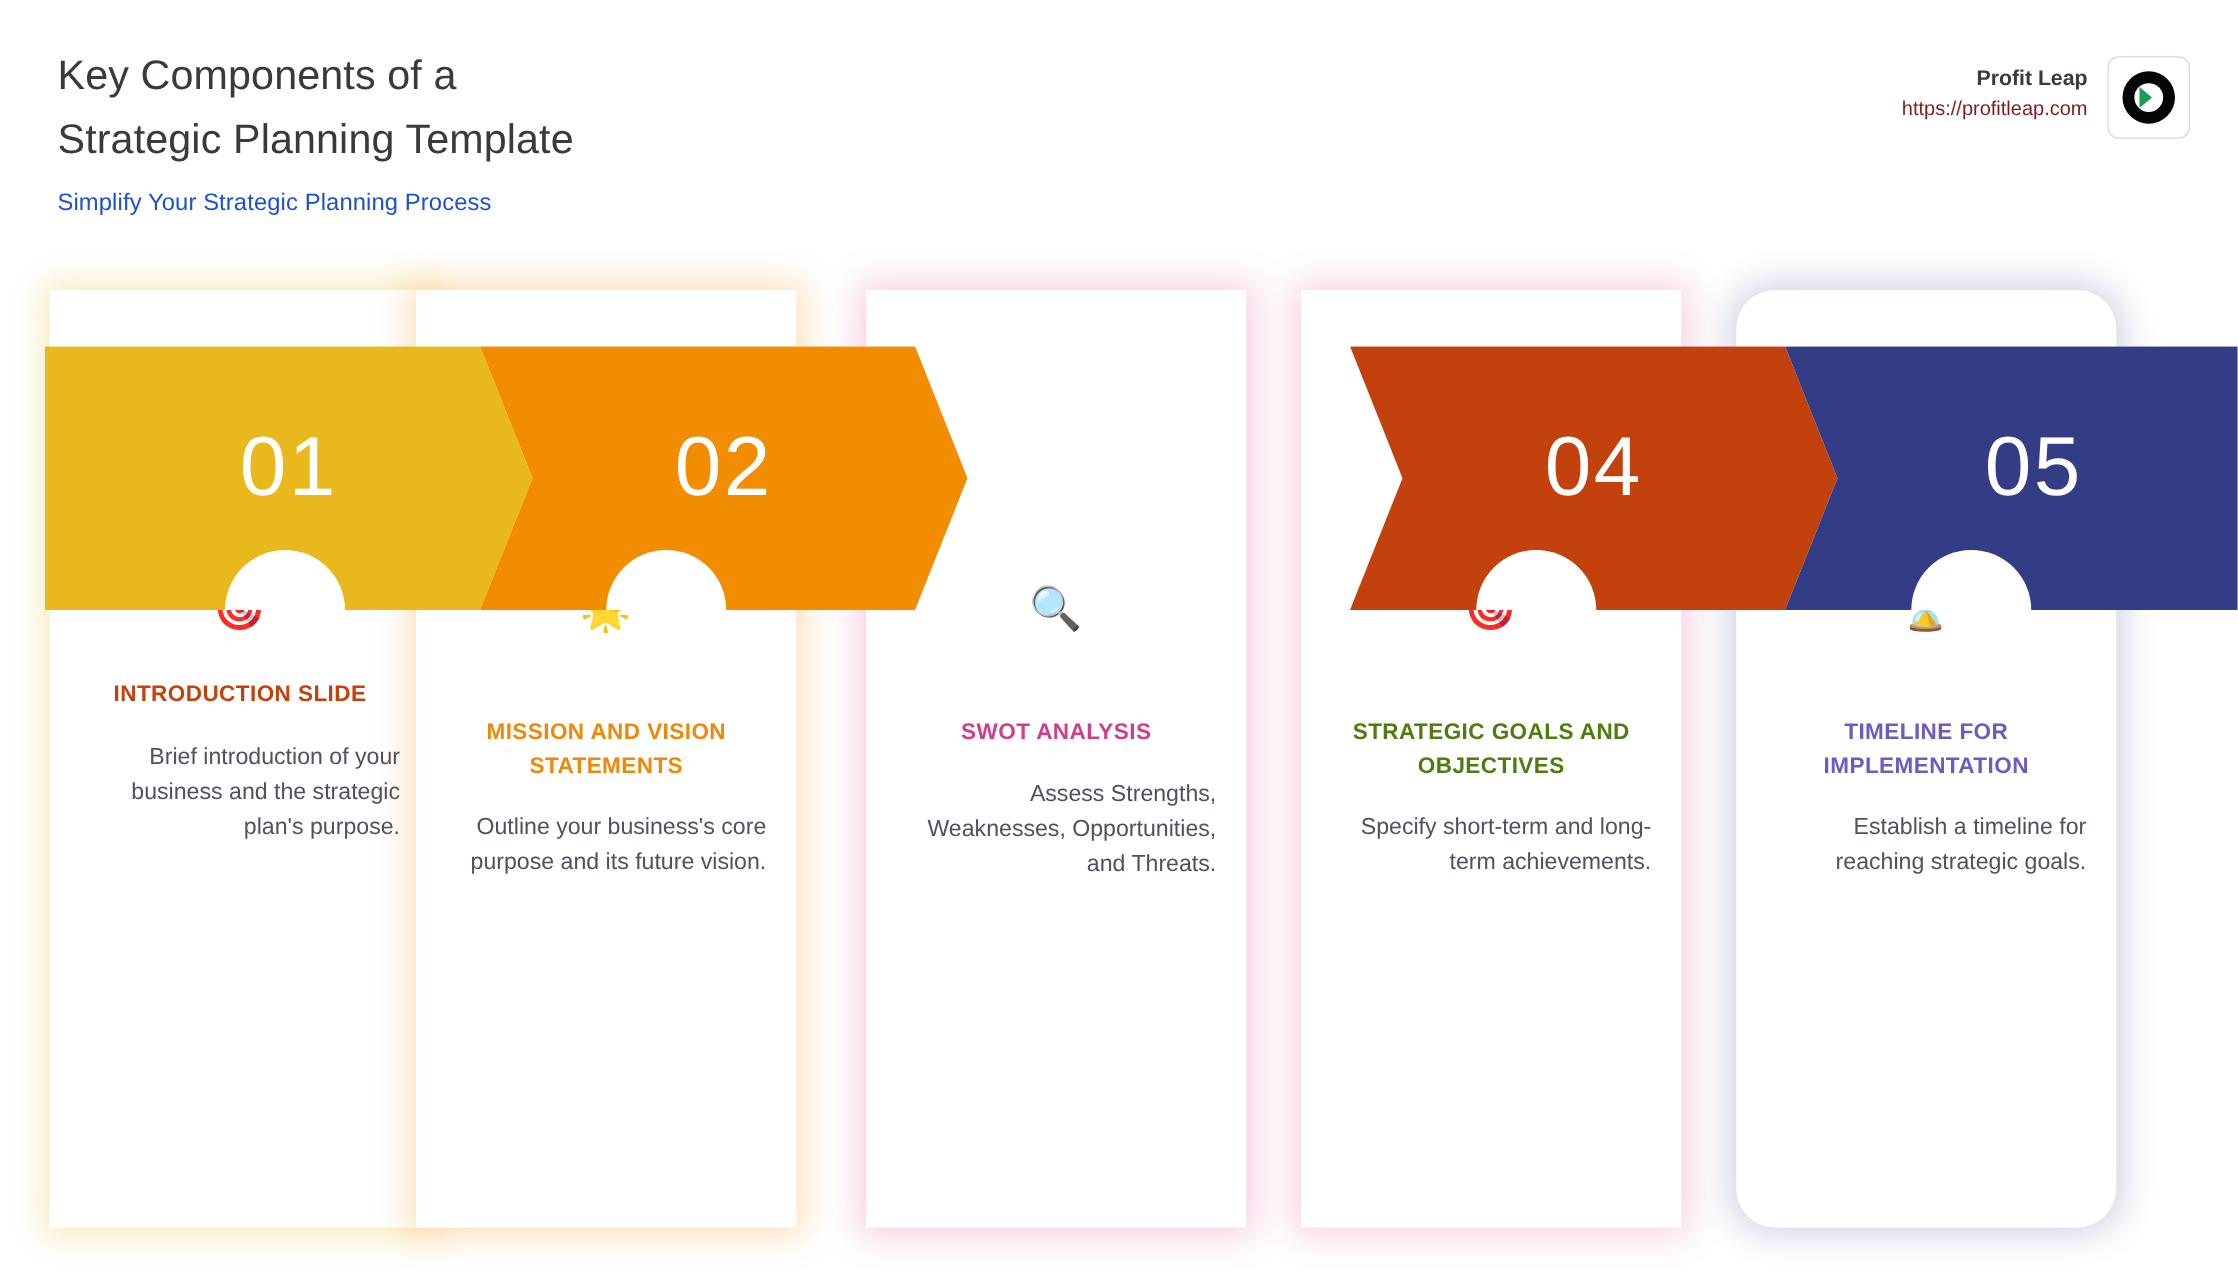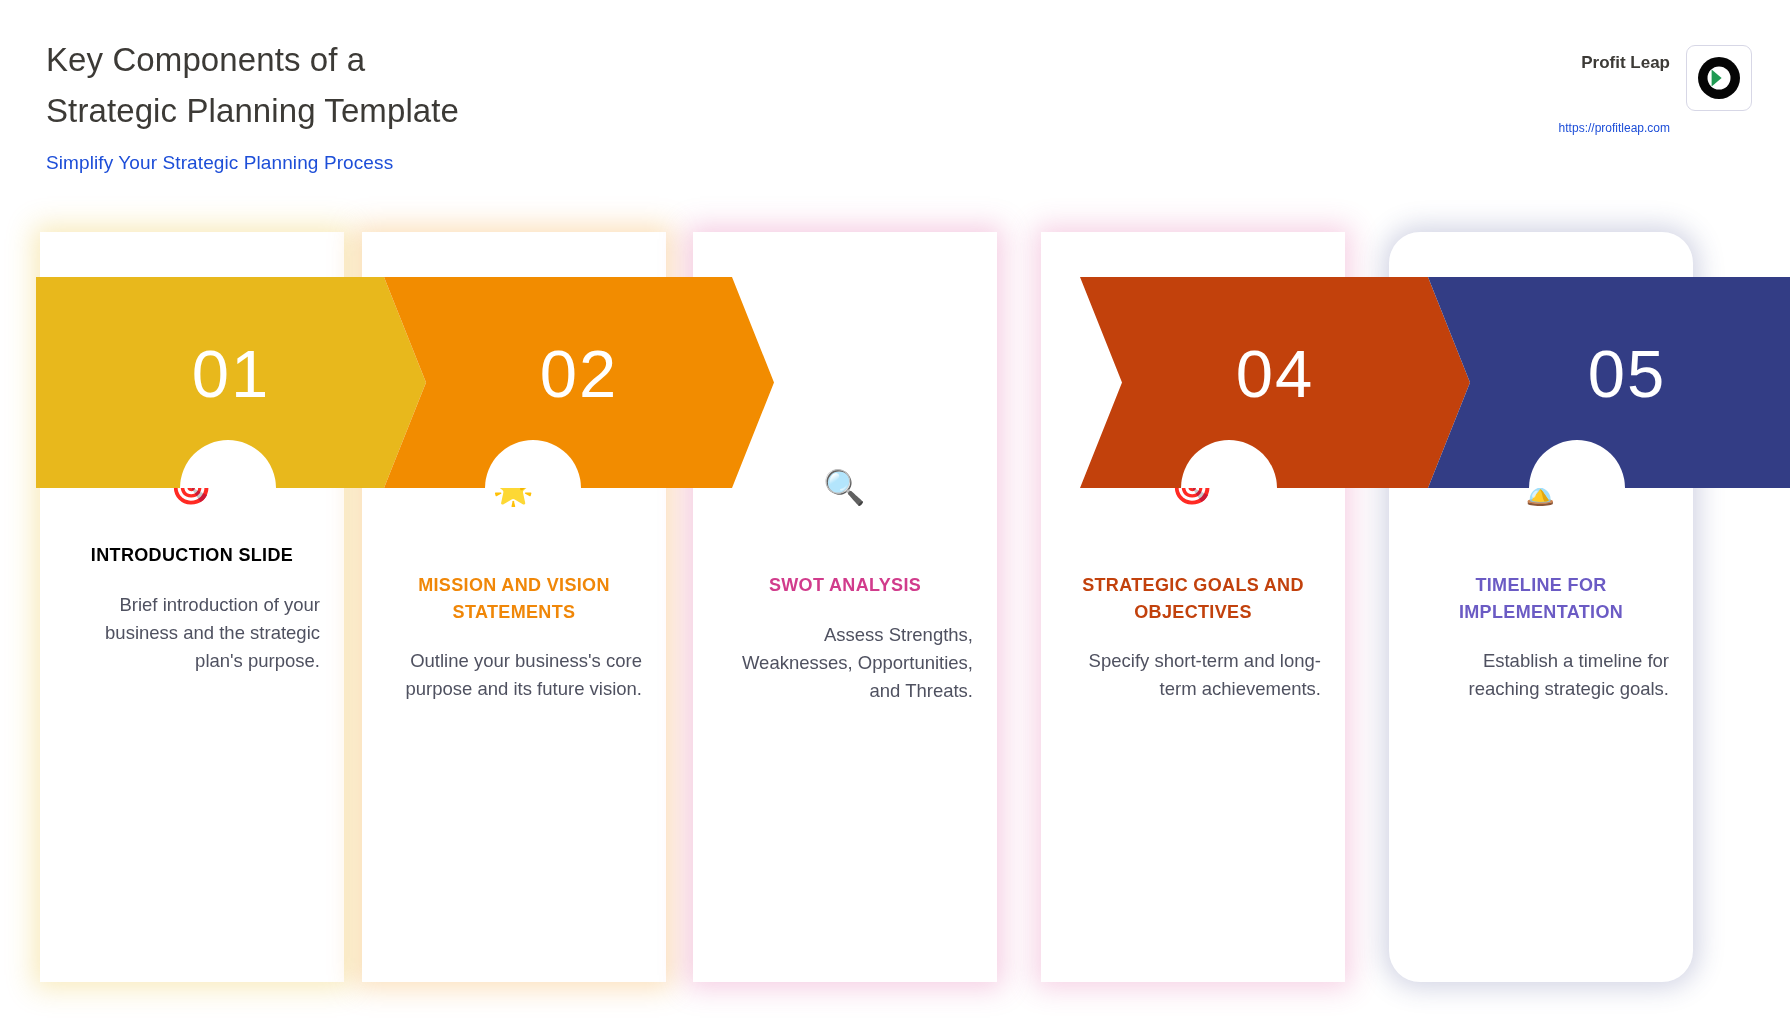--- a/index.html
+++ b/index.html
@@ -60,26 +60,25 @@
     padding-top: 6px;
   }
   .brand-name {
     font-size: 17px;
     font-weight: 700;
     color: #3c3a36;
     line-height: 1.45;
     white-space: nowrap;
   }
   .brand-url {
-    font-size: 12px;
-    font-weight: 400;
-    color: #1d4ed8;
+    font-size: 16px;
+    font-weight: 400;
+    color: #7f1d1d;
     line-height: 1.45;
     white-space: nowrap;
-    margin-top: 44px;
   }
   .brand-logo {
     width: 64px;
     height: 64px;
     border: 1px solid #d7d7e6;
     border-radius: 9px;
     background: #ffffff;
     display: flex;
     align-items: center;
     justify-content: center;
@@ -201,45 +200,45 @@
     </div>
   </div>
 
 </div>
 
 <div class="cards">
 
   <div class="card" id="card-0" style="left: 40px; box-shadow: rgba(232, 184, 28, 0.3) 0px 0px 26px 6px;">
     <div class="card-inner">
       <span class="card-emoji">🎯</span>
-      <div class="card-heading" id="head-0" style="color: #000000; margin-top: 32px;">Introduction Slide</div>
+      <div class="card-heading" id="head-0" style="color: #c2410c; margin-top: 32px;">Introduction Slide</div>
       <div class="card-body">Brief introduction of your business and the strategic plan's purpose.</div>
     </div>
   </div>
 
-  <div class="card" id="card-1" style="left: 362px; box-shadow: rgba(242, 140, 0, 0.28) 0px 0px 26px 6px;">
+  <div class="card" id="card-1" style="left: 333px; box-shadow: rgba(242, 140, 0, 0.28) 0px 0px 26px 6px;">
     <div class="card-inner">
       <span class="card-emoji">🌟</span>
       <div class="card-heading" id="head-1" style="color: rgb(240, 135, 8);">Mission and Vision Statements</div>
       <div class="card-body">Outline your business's core purpose and its future vision.</div>
     </div>
   </div>
 
   <div class="card" id="card-2" style="left: 693px; box-shadow: rgba(216, 59, 142, 0.26) 0px 0px 26px 6px;">
     <div class="card-inner">
       <span class="card-emoji">🔍</span>
       <div class="card-heading" id="head-2" style="color: rgb(209, 60, 140);">SWOT Analysis</div>
       <div class="card-body">Assess Strengths, Weaknesses, Opportunities, and Threats.</div>
     </div>
   </div>
 
   <div class="card" id="card-3" style="left: 1041px; box-shadow: rgba(216, 59, 142, 0.24) 0px 0px 26px 6px;">
     <div class="card-inner">
       <span class="card-emoji">🎯</span>
-      <div class="card-heading" id="head-3" style="color: #c2410c;">Strategic Goals and Objectives</div>
+      <div class="card-heading" id="head-3" style="color: #4d7c0f;">Strategic Goals and Objectives</div>
       <div class="card-body">Specify short-term and long-term achievements.</div>
     </div>
   </div>
 
   <div class="card" id="card-4" style="left: 1389px; box-shadow: rgba(51, 61, 133, 0.22) 0px 0px 26px 6px; border-radius: 31px;">
     <div class="card-inner">
       <span class="card-emoji">⌛</span>
       <div class="card-heading" id="head-4" style="color: rgb(107, 91, 196);">Timeline for Implementation</div>
       <div class="card-body">Establish a timeline for reaching strategic goals.</div>
     </div>

